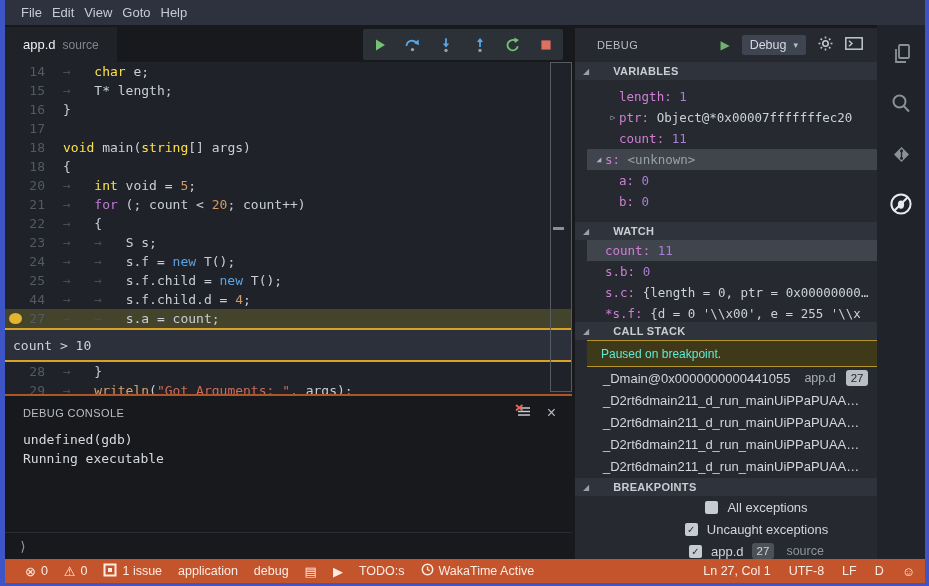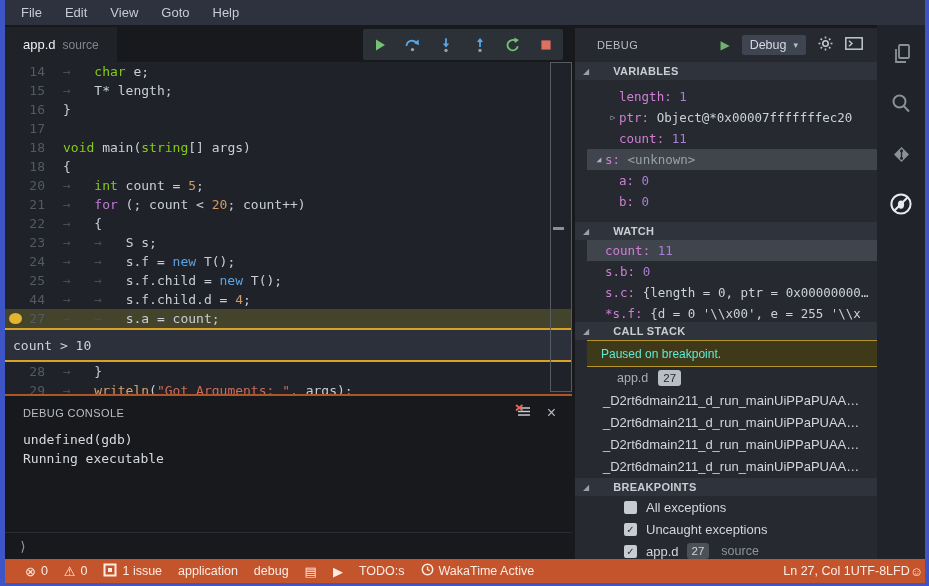--- a/index.html
+++ b/index.html
@@ -7,21 +7,21 @@
               font-family:"Liberation Sans", sans-serif; }
   #window { position: relative; width: 929px; height: 586px; background:#1f2227; overflow:hidden; }
 
   
   .b-left  { position:absolute; left:0; top:0; width:5px; height:586px; background:#3d55c6; z-index:50;}
   .b-right { position:absolute; left:925px; top:0; width:4px; height:586px; background:#3d55c6; z-index:50;}
   .b-bottom{ position:absolute; left:0; top:583px; width:929px; height:3px; background:#3d55c6; z-index:51;}
 
   
   #menubar { position:absolute; left:5px; top:0; width:920px; height:25px; background:#2d323e;
-             display:flex; align-items:center; padding-left:11px; gap:13px; }
+             display:flex; align-items:center; padding-left:11px; }
   .menu-item { color:#c6cbd4; font-size:13px; padding:2px 5px; cursor:default; }
 
   
   #tabbar { position:absolute; left:5px; top:25px; width:567px; height:37px; background:#17191d; }
   #tab-active { position:absolute; left:0; top:2px; height:35px; padding:0 18px; background:#1f2227;
                 display:flex; align-items:center; gap:7px; }
   .tab-name { color:#eceef2; font-size:13px; }
   .tab-hint { color:#81868e; font-size:12px; }
 
   
@@ -31,21 +31,21 @@
 
   
   #editor { position:absolute; left:5px; top:62px; width:567px; height:332px; background:#1f2228; overflow:hidden;
             font-family:"DejaVu Sans Mono", monospace; font-size:13px; line-height:19px; }
   .code-line { display:flex; height:19px; white-space:pre; position:relative; }
   .code-line.hl { background:rgba(222,205,66,0.20); }
   .gutter { flex:0 0 44px; position:relative; }
   .lnum { display:inline-block; width:40px; text-align:right; color:#545964; }
   .bp-dot { position:absolute; left:4px; top:4px; width:13px; height:11px; border-radius:50%; background:#e2b430; }
   .ltext { padding-left:14px; white-space:pre; color:#c9ced6; }
-  .c-type { color:#84cc16; } .c-kw { color:#c678dd; } .c-new { color:#5ba3e6; }
+  .c-type { color:#fde047; } .c-kw { color:#c678dd; } .c-new { color:#5ba3e6; }
   .c-num { color:#d19a66; } .c-fn { color:#dba06a; } .c-str { color:#cf6a58; }
   .c-pl { color:#c9ced6; } .c-ws { color:#464b54; }
   .cond-widget { height:34px; border-top:2px solid #d9a126; border-bottom:2px solid #d9a126;
                  background:#2b303a; display:flex; align-items:center; padding-left:8px;
                  color:#ccd1d9; font-size:13px; }
   #ed-scroll { position:absolute; right:0; top:0; width:22px; height:330px; border:1px solid #565b63; }
   #ed-scroll-tick { position:absolute; top:164px; left:2px; width:11px; height:3px; background:#8a8f99; }
 
   
   #console { position:absolute; left:5px; top:394px; width:567px; height:165px; background:#17191d;
@@ -85,37 +85,37 @@
   .v-name { color:#cf7fd6; }
   .v-num { color:#a87fd4; } .v-plain { color:#ccd1d9; } .v-dim { color:#9aa0a8; }
   .cs-banner { height:27px; border-top:1px solid #b5952a; border-bottom:1px solid #b5952a;
                background:#3e3a19; display:flex; align-items:center; padding-left:14px;
                color:#5eead4; font-size:12px; }
   .cs-frame { height:22px; display:flex; align-items:center; padding-left:16px; font-size:13px;
               color:#d2d6dc; white-space:nowrap; }
   .cs-file { margin-left:14px; color:#a9aeb6; font-size:12.5px; }
   .badge { margin-left:10px; background:#b9bdc5; color:#24272d; border-radius:3px; padding:0 5px;
            height:16px; line-height:16px; font-size:11.5px; }
-  .bp-row { height:22px; display:flex; align-items:center; padding-left:37px; font-size:13px; color:#d2d6dc; }
+  .bp-row { height:22px; display:flex; align-items:center; padding-left:37px; font-size:13px; color:#d2d6dc;justify-content:center; }
   .chk { width:13px; height:13px; background:#c7cbd2; border-radius:2px; margin-right:9px;
          display:flex; align-items:center; justify-content:center; font-size:10px; color:#2a2d33; }
   .badge2 { margin-left:8px; background:#4c5058; color:#d3d6db; border-radius:3px; padding:0 5px;
             height:16px; line-height:16px; font-size:11.5px; }
   .bp-suffix { margin-left:12px; color:#8f949c; font-size:12.5px; }
 
   
   #activitybar { position:absolute; left:877px; top:25px; width:48px; height:534px; background:#202329;
                  display:flex; flex-direction:column; align-items:center; padding-top:16px; gap:24px; }
   .act-icon { width:26px; height:26px; display:flex; align-items:center; justify-content:center; }
 
   
   #statusbar { position:absolute; left:5px; top:559px; width:920px; height:24px; background:#c4542b;
                display:flex; align-items:center; color:#fff; font-size:12.5px; }
   #sb-left { display:flex; align-items:center; gap:16px; margin-left:20px; }
-  #sb-right { display:flex; align-items:center; margin-left:auto; margin-right:2px; }
+  #sb-right { display:flex; align-items:center; gap:18px; margin-left:auto; margin-right:10px; }
   .sb-item { display:flex; align-items:center; gap:5px; color:#fdece4; }
   .sb-glyph { font-size:13px; line-height:13px; }
 </style>
 </head>
 <body>
 
 <div id="window">
   <div id="menubar">
       <span class="menu-item">File</span>
       <span class="menu-item">Edit</span>
@@ -172,21 +172,21 @@
     </div>
 
   <div id="editor">
     <div id="ed-lines">
         <div class="code-line"><span class="gutter"><span class="lnum">14</span></span><span class="ltext"><span class="c-ws">→   </span><span class="c-type">char</span><span class="c-pl"> e;</span></span></div>
         <div class="code-line"><span class="gutter"><span class="lnum">15</span></span><span class="ltext"><span class="c-ws">→   </span><span class="c-pl">T* length;</span></span></div>
         <div class="code-line"><span class="gutter"><span class="lnum">16</span></span><span class="ltext"><span class="c-pl">}</span></span></div>
         <div class="code-line"><span class="gutter"><span class="lnum">17</span></span><span class="ltext"></span></div>
         <div class="code-line"><span class="gutter"><span class="lnum">18</span></span><span class="ltext"><span class="c-type">void</span><span class="c-pl"> main(</span><span class="c-type">string</span><span class="c-pl">[] args)</span></span></div>
         <div class="code-line"><span class="gutter"><span class="lnum">18</span></span><span class="ltext"><span class="c-pl">{</span></span></div>
-        <div class="code-line"><span class="gutter"><span class="lnum">20</span></span><span class="ltext"><span class="c-ws">→   </span><span class="c-type">int</span><span class="c-pl"> count = </span><span class="c-num">5</span><span class="c-pl">;</span></span></div>
+        <div class="code-line"><span class="gutter"><span class="lnum">20</span></span><span class="ltext"><span class="c-ws">→   </span><span class="c-type">int</span><span class="c-pl"> void = </span><span class="c-num">5</span><span class="c-pl">;</span></span></div>
         <div class="code-line"><span class="gutter"><span class="lnum">21</span></span><span class="ltext"><span class="c-ws">→   </span><span class="c-kw">for</span><span class="c-pl"> (; count &lt; </span><span class="c-num">20</span><span class="c-pl">; count++)</span></span></div>
         <div class="code-line"><span class="gutter"><span class="lnum">22</span></span><span class="ltext"><span class="c-ws">→   </span><span class="c-pl">{</span></span></div>
         <div class="code-line"><span class="gutter"><span class="lnum">23</span></span><span class="ltext"><span class="c-ws">→   </span><span class="c-ws">→   </span><span class="c-pl">S s;</span></span></div>
         <div class="code-line"><span class="gutter"><span class="lnum">24</span></span><span class="ltext"><span class="c-ws">→   </span><span class="c-ws">→   </span><span class="c-pl">s.f = </span><span class="c-new">new</span><span class="c-pl"> T();</span></span></div>
         <div class="code-line"><span class="gutter"><span class="lnum">25</span></span><span class="ltext"><span class="c-ws">→   </span><span class="c-ws">→   </span><span class="c-pl">s.f.child = </span><span class="c-new">new</span><span class="c-pl"> T();</span></span></div>
         <div class="code-line"><span class="gutter"><span class="lnum">44</span></span><span class="ltext"><span class="c-ws">→   </span><span class="c-ws">→   </span><span class="c-pl">s.f.child.d = </span><span class="c-num">4</span><span class="c-pl">;</span></span></div>
         <div class="code-line hl"><span class="gutter"><span class="bp-dot"></span><span class="lnum">27</span></span><span class="ltext"><span class="c-ws">→   </span><span class="c-ws">→   </span><span class="c-pl">s.a = count;</span></span></div>
         <div class="cond-widget">count &gt; 10</div>
         <div class="code-line"><span class="gutter"><span class="lnum">28</span></span><span class="ltext"><span class="c-ws">→   </span><span class="c-pl">}</span></span></div>
         <div class="code-line"><span class="gutter"><span class="lnum">29</span></span><span class="ltext"><span class="c-ws">→   </span><span class="c-fn">writeln</span><span class="c-pl">(</span><span class="c-str">"Got Arguments: "</span><span class="c-pl">, args);</span></span></div>
@@ -274,20 +274,21 @@
         <div class="var-row" style="padding-left: 6px;"><span class="twisty"> </span><span class="v-name">s.c: </span><span class="v-plain">{length = 0, ptr = 0x00000000…</span></div>
         <div class="var-row" style="padding-left: 6px;"><span class="twisty"> </span><span class="v-name">*s.f: </span><span class="v-plain">{d = 0 '\\x00', e = 255 '\\x</span></div>
       </div>
     <div id="sec-cs-h" class="sec-header" style="top:294px;">
         <span class="sec-arrow">◢</span>
         <span class="sec-title">CALL STACK</span>
       </div>
     <div id="sec-cs-b" class="sec-body" style="top:312px; height:138px;">
         <div class="cs-banner">Paused on breakpoint.</div>
         <div class="cs-frame">
+          <span>_Dmain@0x0000000000441055</span>
           <span class="cs-file">app.d</span>
           <span class="badge">27</span>
         </div>
         <div class="cs-frame">
           <span>_D2rt6dmain211_d_run_mainUiPPaPUAA…</span>
         </div>
         <div class="cs-frame">
           <span>_D2rt6dmain211_d_run_mainUiPPaPUAA…</span>
         </div>
         <div class="cs-frame">

